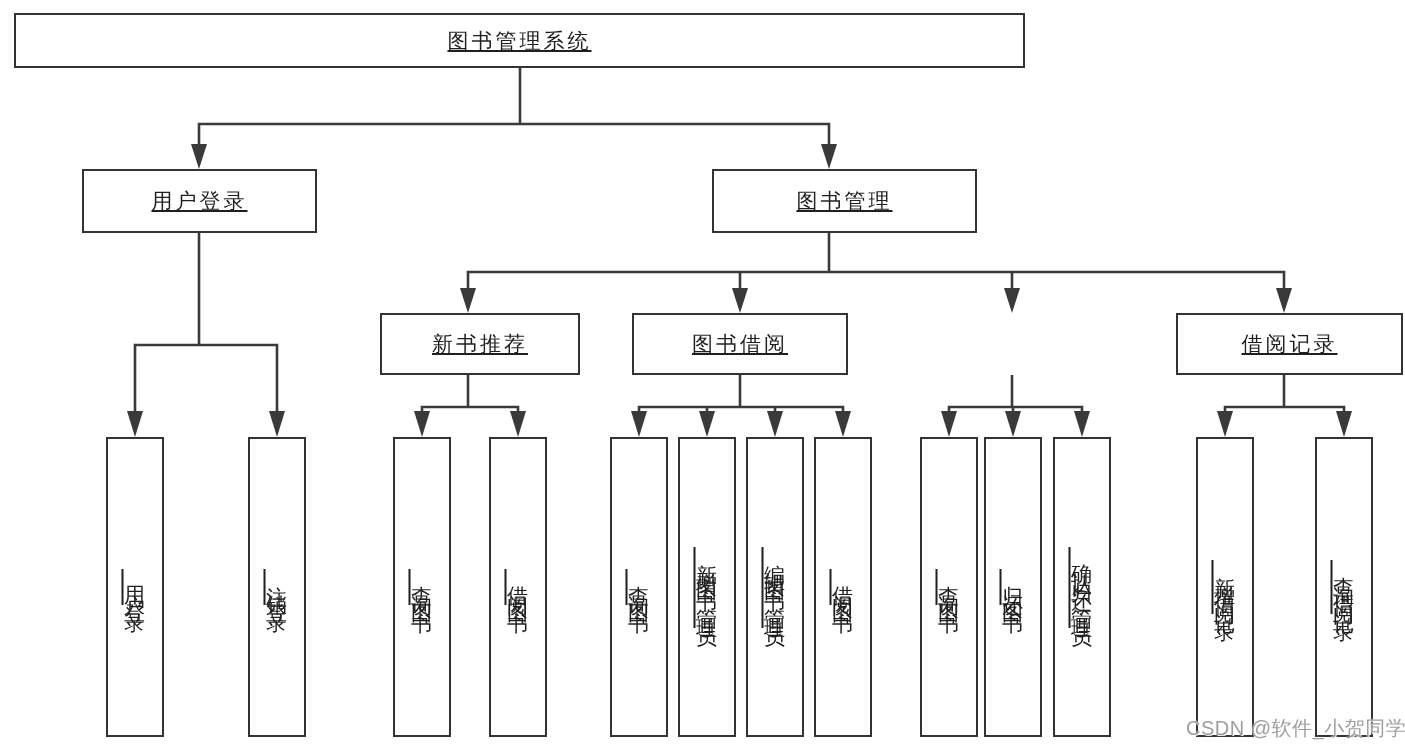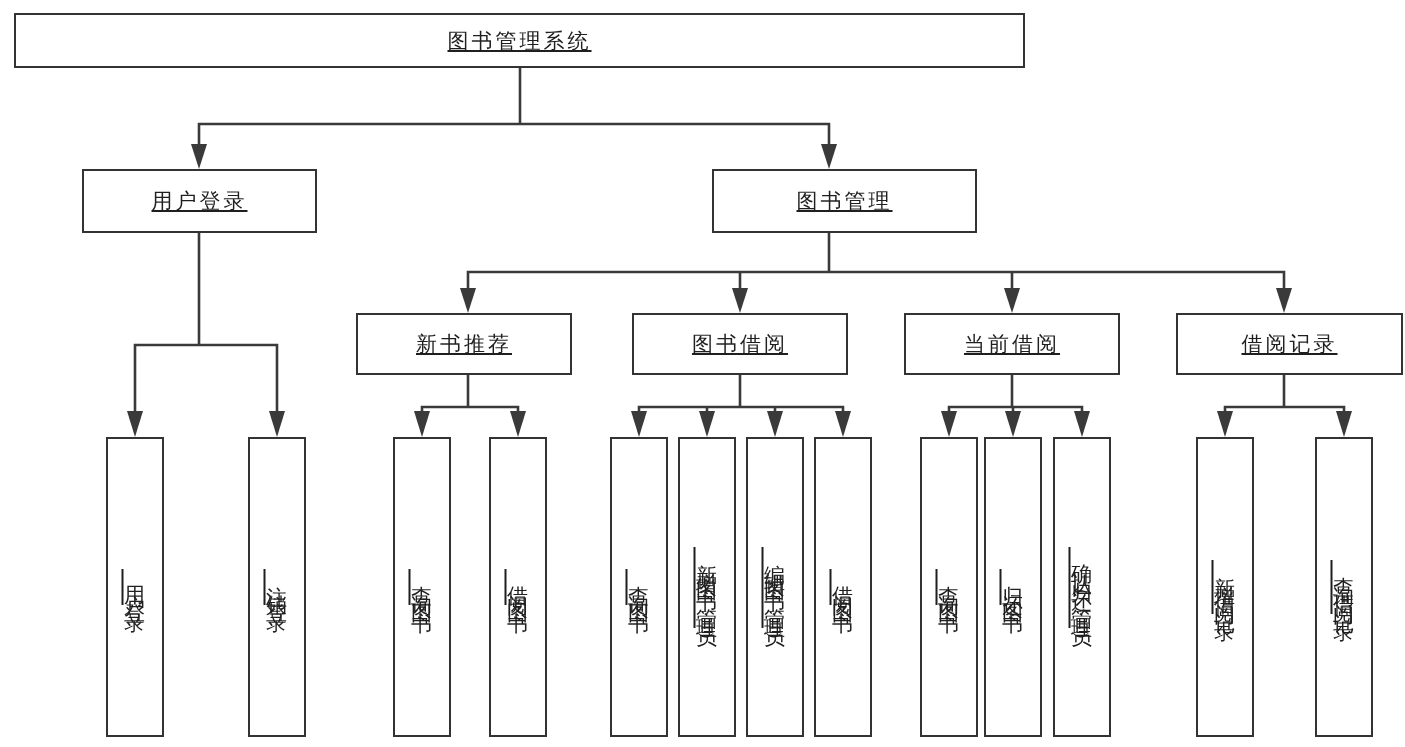--- a/index.html
+++ b/index.html
@@ -104,28 +104,25 @@
     <span>图书管理系统</span>
   </div>
 
   <div class="box hbox" style="left:82px;top:169px;width:235px;height:64px;">
     <span>用户登录</span>
   </div>
   <div class="box hbox" style="left:712px;top:169px;width:265px;height:64px;">
     <span>图书管理</span>
   </div>
 
-  <div class="box hbox" style="left:356px;top:313px;width:216px;height:62px;">
+  <div class="box hbox" style="left:380px;top:313px;width:200px;height:62px;">
     <span>新书推荐</span>
   </div>
   <div class="box hbox" style="left:632px;top:313px;width:216px;height:62px;">
     <span>图书借阅</span>
-  </div>
-  <div class="box hbox" style="left:904px;top:313px;width:216px;height:62px;">
-    <span>当前借阅</span>
   </div>
   <div class="box hbox" style="left:1176px;top:313px;width:227px;height:62px;">
     <span>借阅记录</span>
   </div>
 
   <div class="box vbox" style="left:106px;top:437px;width:58px;height:300px;">
     <span>用户登录</span>
   </div>
   <div class="box vbox" style="left:248px;top:437px;width:58px;height:300px;">
     <span>注销登录</span>
@@ -161,14 +158,15 @@
     <span>确认归还（管理员）</span>
   </div>
 
   <div class="box vbox" style="left:1196px;top:437px;width:58px;height:300px;">
     <span>新增借阅记录</span>
   </div>
   <div class="box vbox" style="left:1315px;top:437px;width:58px;height:300px;">
     <span>查询借阅记录</span>
   </div>
 
+  <div class="watermark">CSDN @软件_小贺同学</div>
 
 </div>
 
 </body></html>

